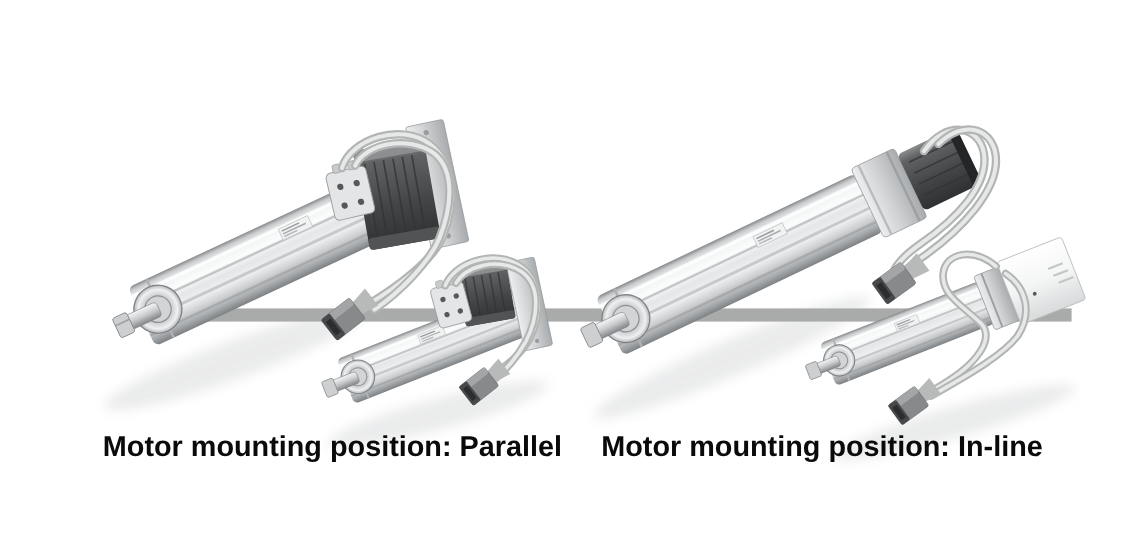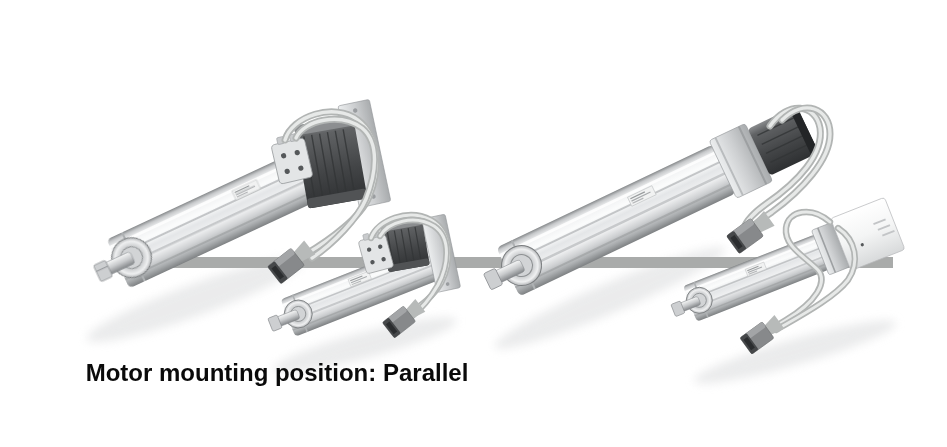--- a/index.html
+++ b/index.html
@@ -286,14 +286,15 @@
       <rect x="-15" y="-11" width="30" height="22" rx="2" fill="#87898b" stroke="#6a6c6e" stroke-width="0.6"></rect>
       <rect x="-15" y="-11" width="30" height="7" rx="2" fill="#a3a5a7"></rect>
       <rect x="-15" y="-11" width="9" height="22" rx="1.5" fill="#46484a"></rect>
       <rect x="-13" y="-7" width="5" height="14" fill="#2b2d2f"></rect>
     </g>
   </g>
 </svg>
 
   <div class="caption caption-left">Motor mounting position: Parallel</div>
 
+  <div class="caption caption-right">Motor mounting position: In-line</div>
 
 </div>
 
 </body></html>

